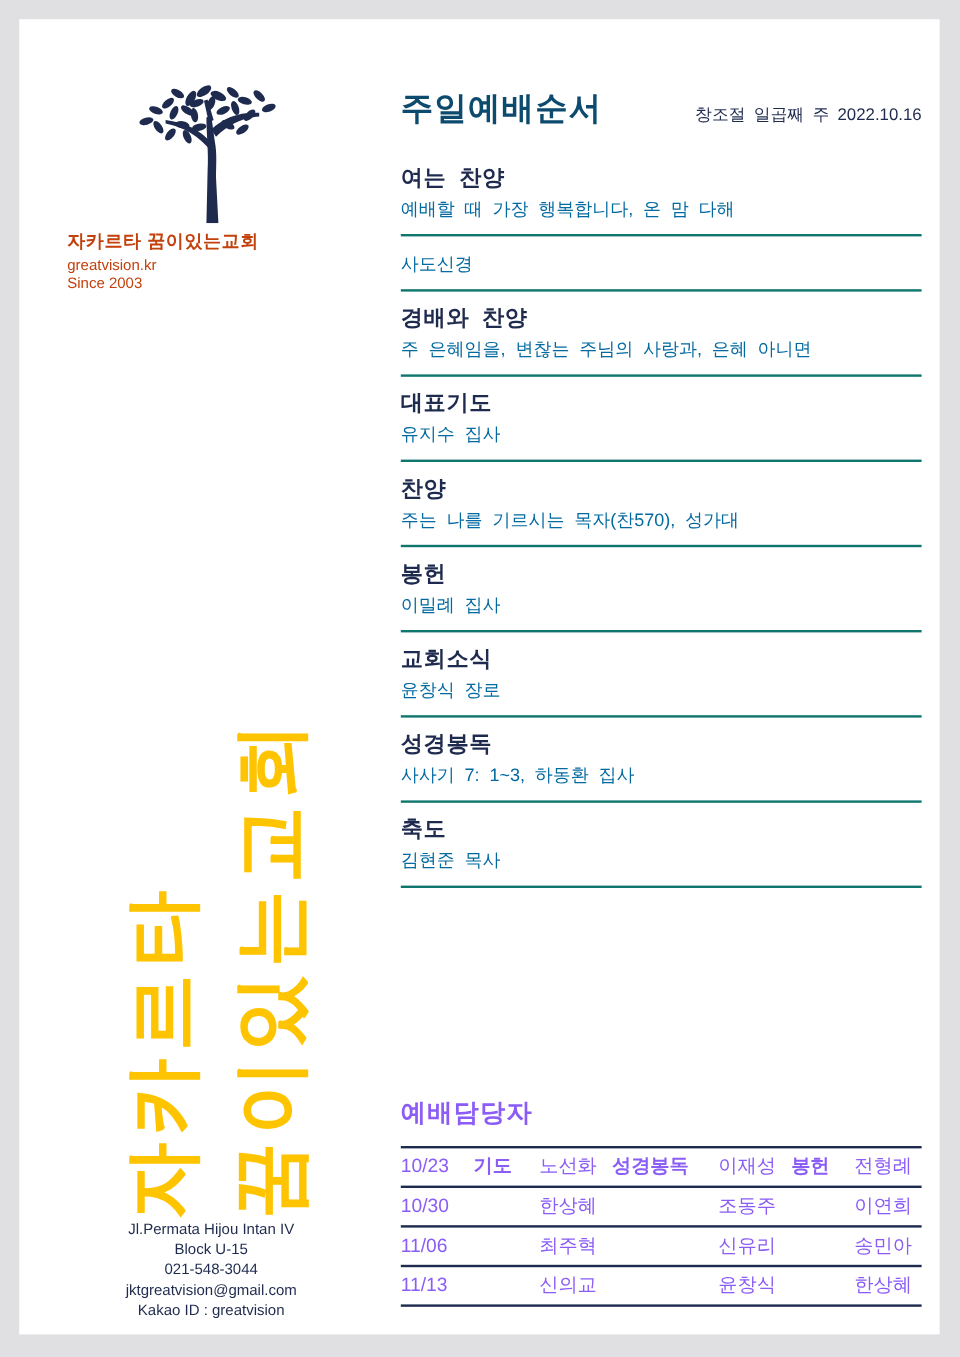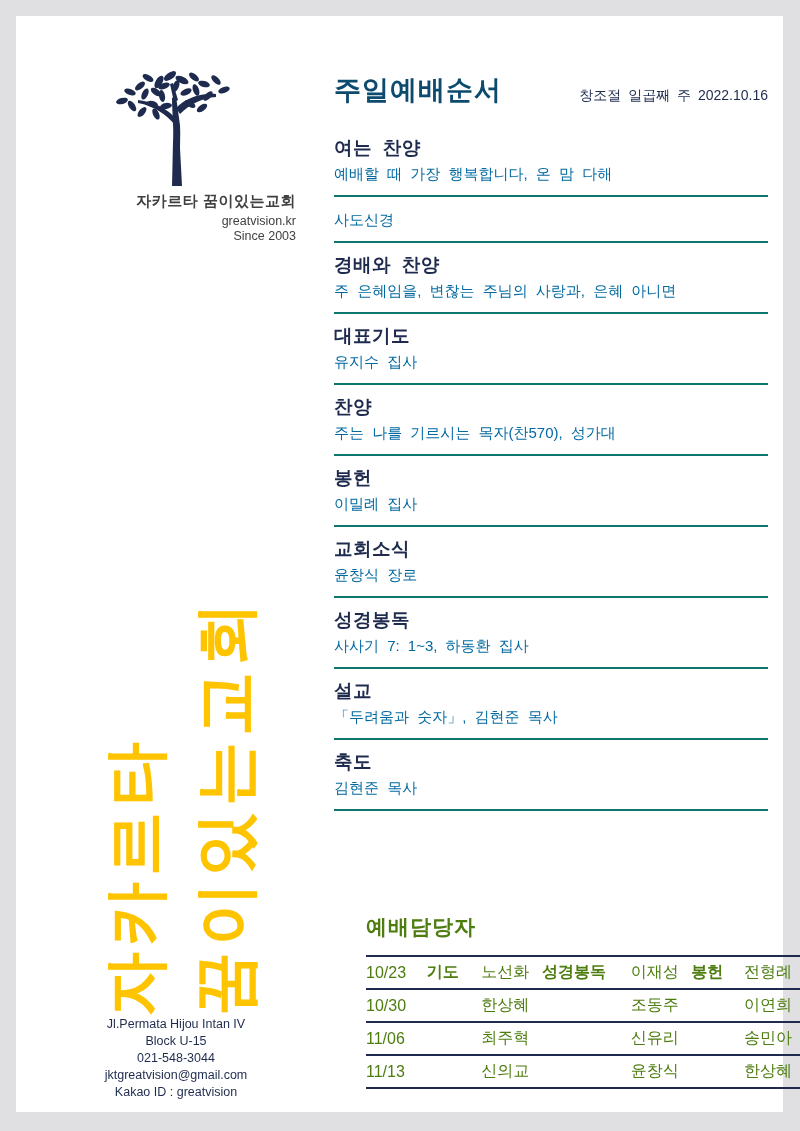--- a/index.html
+++ b/index.html
@@ -10,21 +10,21 @@
   }
   .canvas { position: relative; width: 800px; height: 1131px; background: #e0e0e3; overflow: hidden; }
   .page {
     position: absolute; left: 16px; top: 16px; right: 17px; bottom: 19px;
     background: #ffffff;
   }
 
   
   .logo-block {
     position: absolute; left: 40px; top: 52px; width: 240px;
-    text-align: right; color: #404040;
+    text-align: left; color: #c2410c;
   }
   .logo-tree { display: block; margin: 0 auto 6px auto; }
   .logo-name { font-size: 15px; font-weight: bold; letter-spacing: 0.5px; }
   .logo-site { font-size: 12.5px; margin-top: 3px; }
   .logo-since { font-size: 12.5px; margin-top: 1px; }
 
   
   .vertical-mark {
     position: absolute; left: 74px; top: 1000px;
     width: 450px; height: 182px;
@@ -48,21 +48,21 @@
   .main-header { display: flex; justify-content: space-between; align-items: flex-end; margin-bottom: 18px; }
   .main-title { font-size: 27px; font-weight: bold; color: #0c4a6e; letter-spacing: 1px; }
   .main-date { font-size: 14px; color: #1f2b4e; padding-bottom: 3px; word-spacing: 3px; }
 
   .order-list { }
   .order-item { border-bottom: 2px solid #0f766e; padding: 9px 0 11px 0; }
   .order-item-label { font-size: 18.5px; font-weight: bold; color: #1f2b4e; word-spacing: 5px; letter-spacing: 0.5px; }
   .order-item-detail { font-size: 15px; color: #0369a1; margin-top: 5px; word-spacing: 4px; }
 
   
-  .assignments { position: absolute; left: 318px; top: 897px; width: 434px; color: #4d7c0f; margin-left: 32px; }
+  .assignments { position: absolute; left: 318px; top: 897px; width: 434px; color: #8b5cf6; }
   .assignments-title { font-size: 21px; font-weight: bold; letter-spacing: 1px; margin-bottom: 14px; }
   .assign-table { border-bottom: 2px solid #1f2b4e; }
   .assign-row {
     display: flex; justify-content: space-between; align-items: center;
     border-top: 2px solid #1f2b4e;
     height: 33px; font-size: 16px;
   }
   .cell { white-space: nowrap; }
   .cell.date  { width: 56px; text-align: left; }
   .cell.role  { font-weight: bold; text-align: left; }
@@ -170,24 +170,20 @@
   <div class="order-item">
     <div class="order-item-label">교회소식</div>
     <div class="order-item-detail">윤창식 장로</div>
   </div>
 
   <div class="order-item">
     <div class="order-item-label">성경봉독</div>
     <div class="order-item-detail">사사기 7: 1~3, 하동환 집사</div>
   </div>
 
-  <div class="order-item">
-    <div class="order-item-label">설교</div>
-    <div class="order-item-detail">「두려움과 숫자」, 김현준 목사</div>
-  </div>
 
   <div class="order-item">
     <div class="order-item-label">축도</div>
     <div class="order-item-detail">김현준 목사</div>
   </div>
 </div>
     </div>
 
     <div class="assignments">
       <div class="assignments-title">예배담당자</div>

